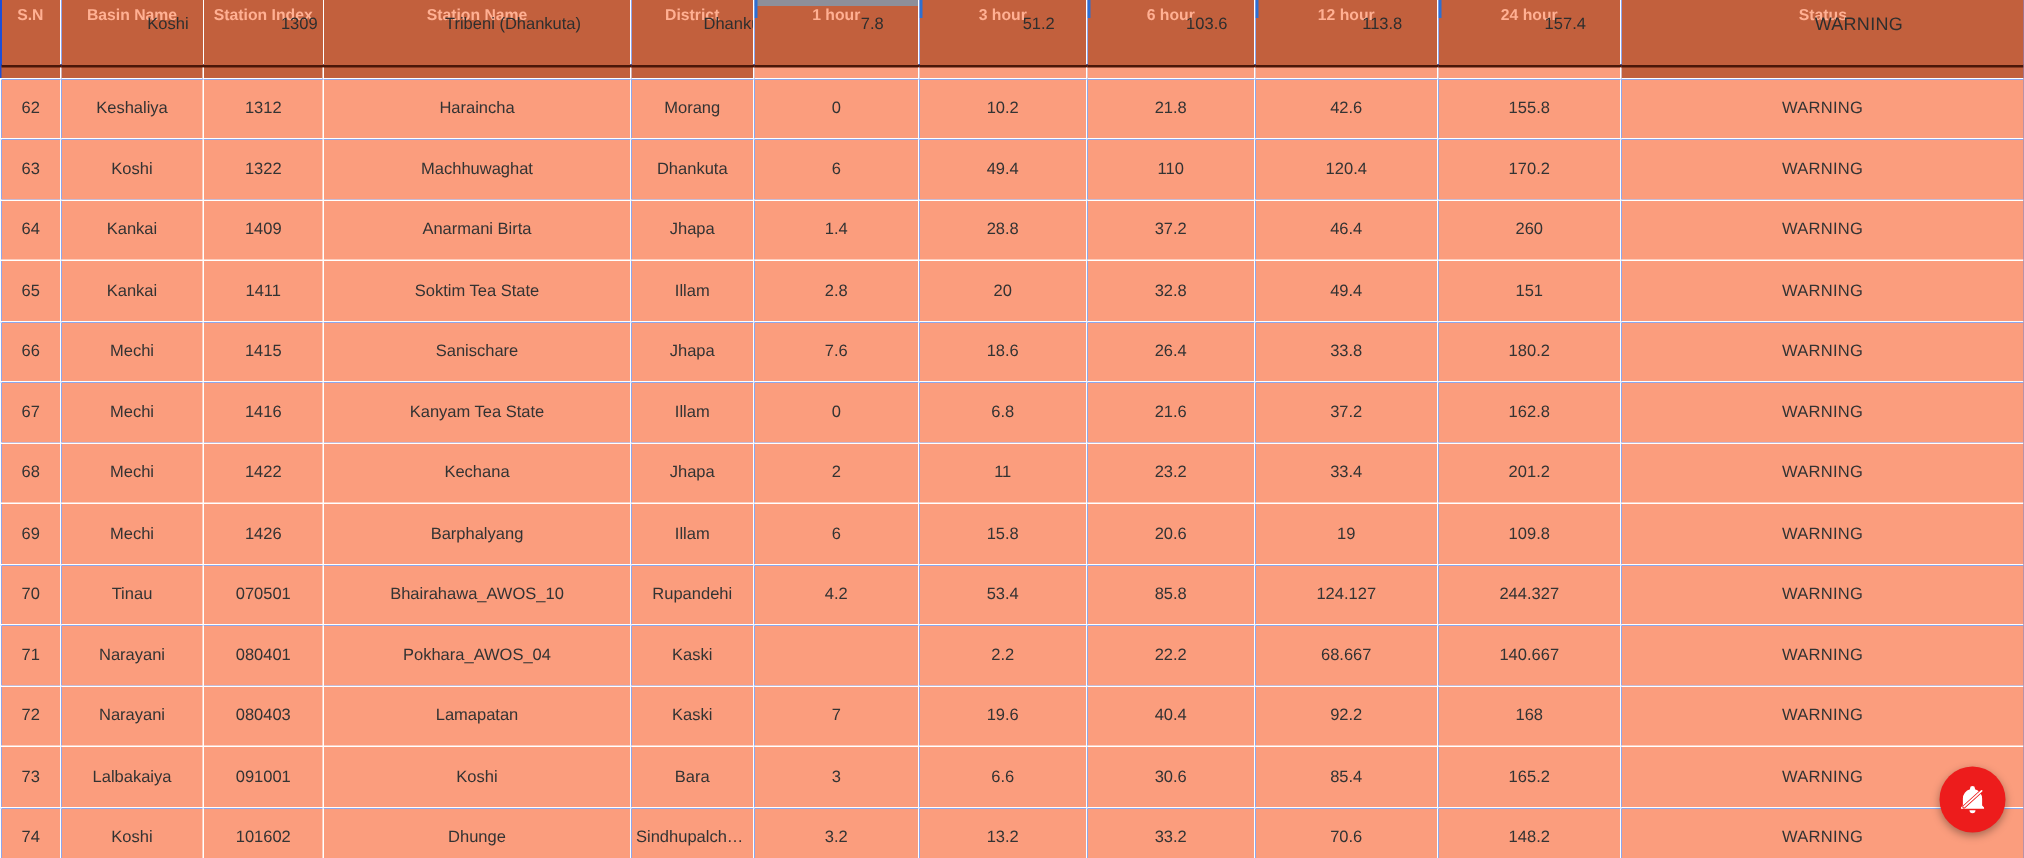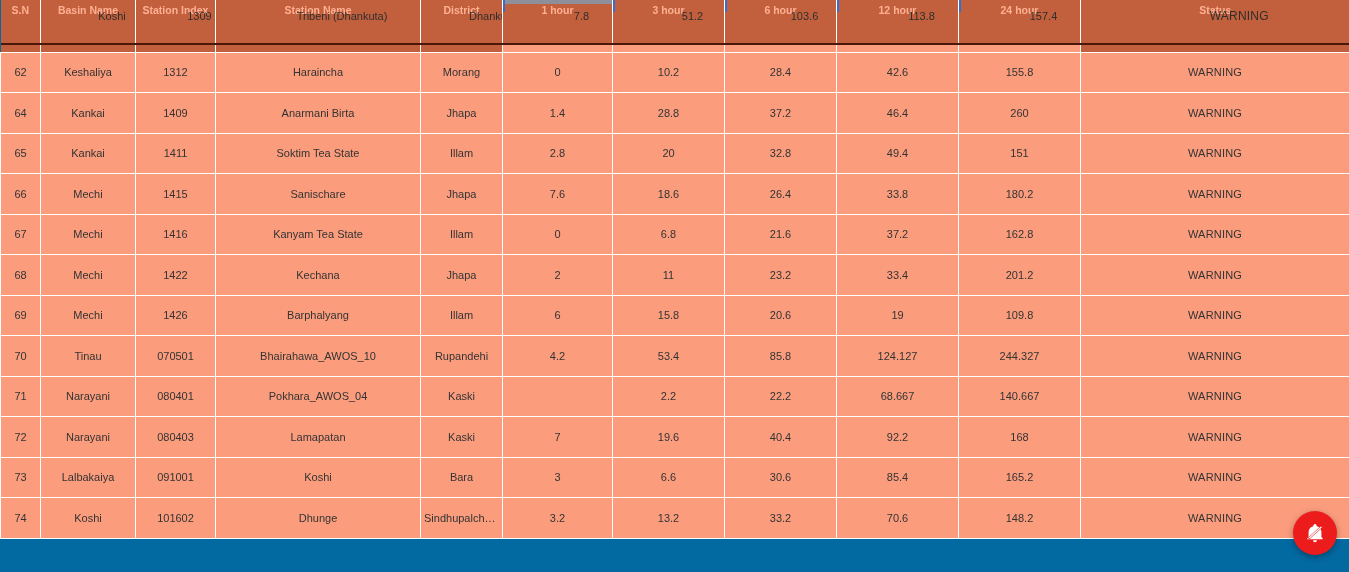--- a/index.html
+++ b/index.html
@@ -11,21 +11,21 @@
     height: 572px;
     overflow: hidden;
     background: #fb9d7d;
     font-family: "Liberation Sans", sans-serif;
   }
 
   .page {
     position: relative;
     width: 1349px;
     height: 572px;
-    background: #0369a1;
+    background: #1d4ed8;
     overflow: hidden;
   }
 
   
   table.rain-table {
     border-collapse: collapse;
     width: 1349px;
     table-layout: fixed;
   }
 
@@ -234,23 +234,36 @@
 
     <tbody id="table-body">
         <tr class="data-row">
           <td class="sn">62</td>
           <td>Keshaliya</td>
           <td>1312</td>
           <td>Haraincha</td>
           <td>Morang</td>
           <td>0</td>
           <td>10.2</td>
-          <td>28.4</td>
+          <td>21.8</td>
           <td>42.6</td>
           <td>155.8</td>
+          <td class="status-cell">WARNING</td>
+        </tr>
+        <tr class="data-row">
+          <td class="sn">63</td>
+          <td>Koshi</td>
+          <td>1322</td>
+          <td>Machhuwaghat</td>
+          <td>Dhankuta</td>
+          <td>6</td>
+          <td>49.4</td>
+          <td>110</td>
+          <td>120.4</td>
+          <td>170.2</td>
           <td class="status-cell">WARNING</td>
         </tr>
         <tr class="data-row">
           <td class="sn">64</td>
           <td>Kankai</td>
           <td>1409</td>
           <td>Anarmani Birta</td>
           <td>Jhapa</td>
           <td>1.4</td>
           <td>28.8</td>

